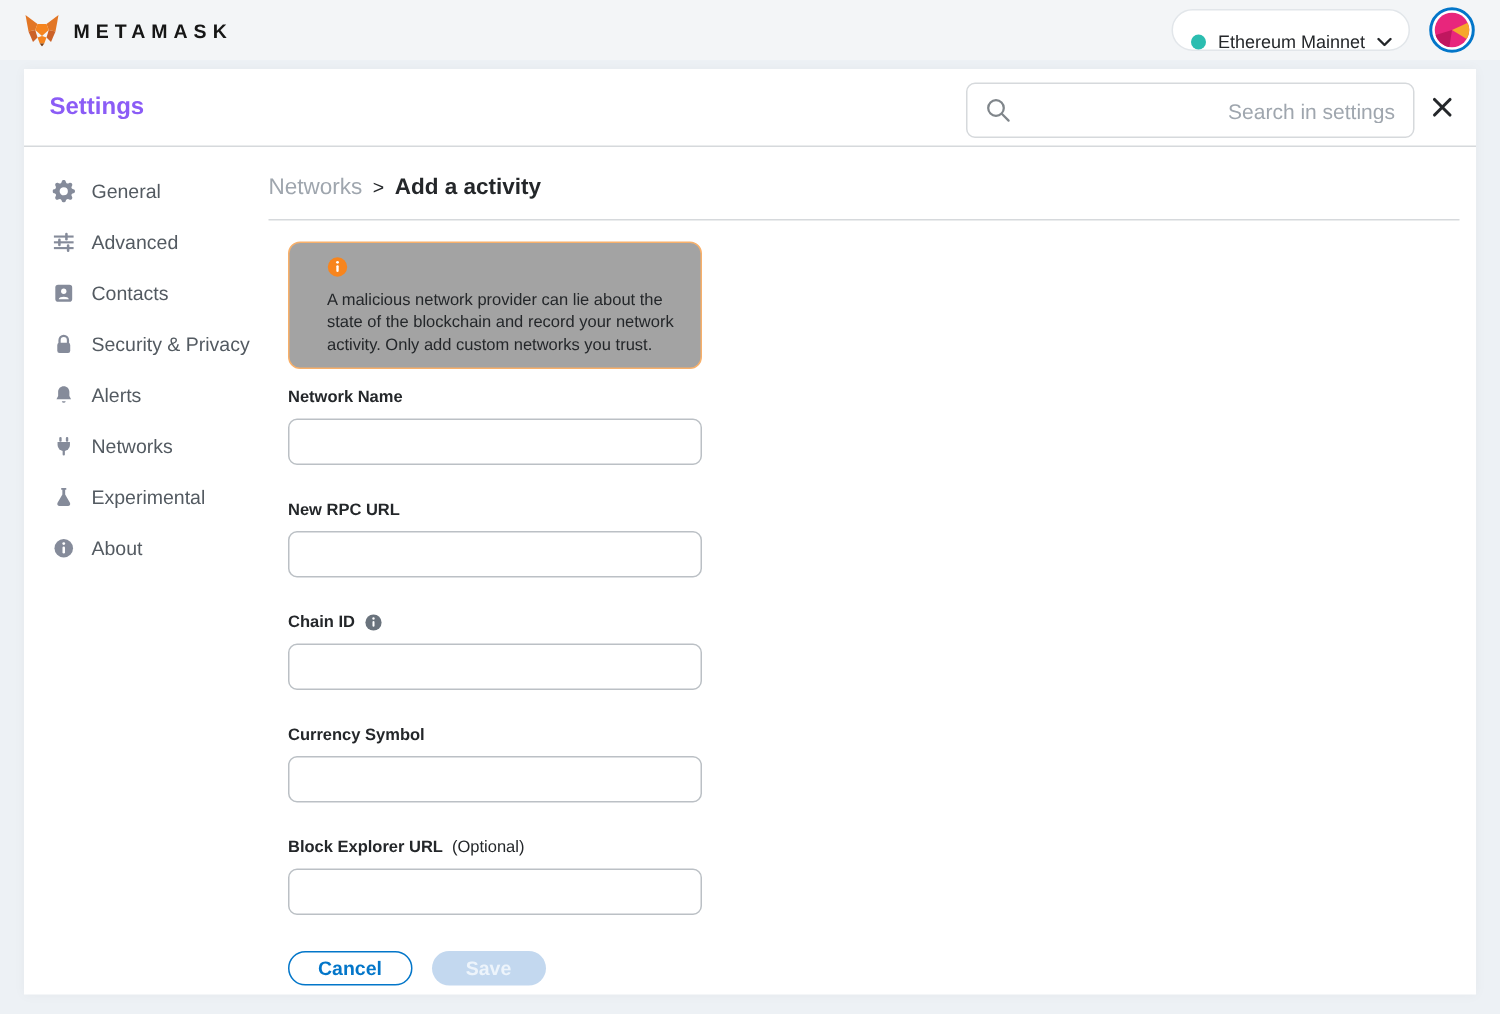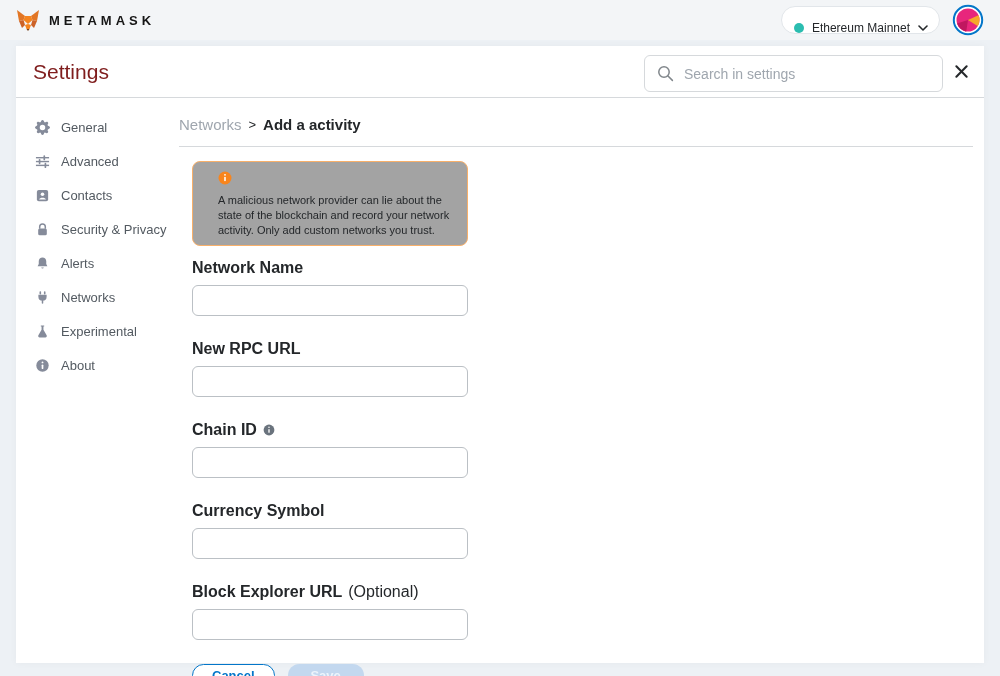--- a/index.html
+++ b/index.html
@@ -12,23 +12,23 @@
   .brand-text { font-size:13px; font-weight:700; letter-spacing:4px; color:#161616; }
   .topbar-right { display:flex; align-items:center; gap:12px; }
   .network-pill { background:#fff; border:1px solid #e2e6ea; border-radius:999px; height:28px; display:flex; align-items:center; gap:8px; padding:15px 11px 0 12px; cursor:pointer; }
   .network-dot { width:10px; height:10px; border-radius:50%; background:#2bbdb0; }
   .network-label { font-size:12px; color:#24272a; }
   .avatar-btn { width:32px; height:32px; cursor:pointer; }
 
   
   .card { position:absolute; left:16px; right:16px; top:46px; bottom:13px; background:#fff; box-shadow:0 0 8px rgba(0,0,0,.04); }
   .card-header { height:52px; border-bottom:1px solid #d6d9dc; display:flex; align-items:center; padding-left:17px; position:relative; }
-  .page-title { font-size:21px; font-weight:400; color:#7f1d1d; }
+  .page-title { font-size:16px; font-weight:700; color:#8b5cf6; }
   .search-box { position:absolute; right:41px; top:9px; width:299px; height:37px; border:1px solid #d6d9dc; border-radius:6px; background:#fff; display:flex; align-items:center; padding:0 12px; gap:10px; }
-  .search-input { border:none; outline:none; flex:1; font-size:14px; font-family:inherit; color:#24272a; }
+  .search-input { border:none; outline:none; flex:1; font-size:14px; font-family:inherit; color:#24272a;text-align:right; }
   .search-input::placeholder { color:#9fa6ae; }
   .close-btn { position:absolute; right:15px; top:18px; width:16px; height:16px; cursor:pointer; background:none; border:none; padding:0; }
 
   .card-body { display:flex; height:calc(100% - 52px); }
 
   
   .sidebar { width:147px; padding-top:12px; flex-shrink:0; }
   .side-item { height:34px; display:flex; align-items:center; gap:11px; padding-left:18px; cursor:pointer; }
   .side-icon { width:16px; height:16px; display:flex; align-items:center; justify-content:center; flex-shrink:0; }
   .side-label { font-size:13px; color:#535a61; white-space:nowrap; }
@@ -40,21 +40,21 @@
   .crumb-sep { color:#24272a; font-size:13px; }
   .crumb-current { color:#24272a; font-weight:700; }
   .content-divider { border:none; border-top:1px solid #d6d9dc; margin-top:13px; }
 
   .form { margin-left:13px; width:276px; margin-top:14px; }
 
   .warning-box { background:#a3a3a3; border:1px solid #f8b06a; border-radius:8px; padding:7px 12px 7px 25px; display:flex; gap:8px; margin-bottom:13px;flex-direction:column; }
   .warning-text { font-size:11px; line-height:15px; color:#24272a; }
 
   .field { margin-bottom:24px; }
-  .field-label { display:flex; align-items:center; gap:6px; font-size:16px; font-weight:700; color:#24272a; margin-bottom:8px; }
+  .field-label { display:flex; align-items:center; gap:6px; font-size:11px; font-weight:700; color:#24272a; margin-bottom:8px; }
   .optional-note { font-weight:400; color:#24272a; }
   .text-field { width:100%; height:31px; border:1px solid #bbc0c5; border-radius:6px; padding:0 10px; font-size:13px; font-family:inherit; color:#24272a; outline:none; }
 
   .btn-row { display:flex; gap:13px; margin-top:24px; }
   .btn { height:23px; min-width:76px; padding:0 19px; border-radius:18px; font-size:13px; font-weight:700; font-family:inherit; display:flex; align-items:center; justify-content:center; cursor:pointer; }
   .btn-cancel { background:#fff; border:1.5px solid #0376c9; color:#0376c9; }
   .btn-save { background:#c3d8ef; border:none; color:#edf4fb; cursor:default; }
 </style>
 </head>
 <body>

